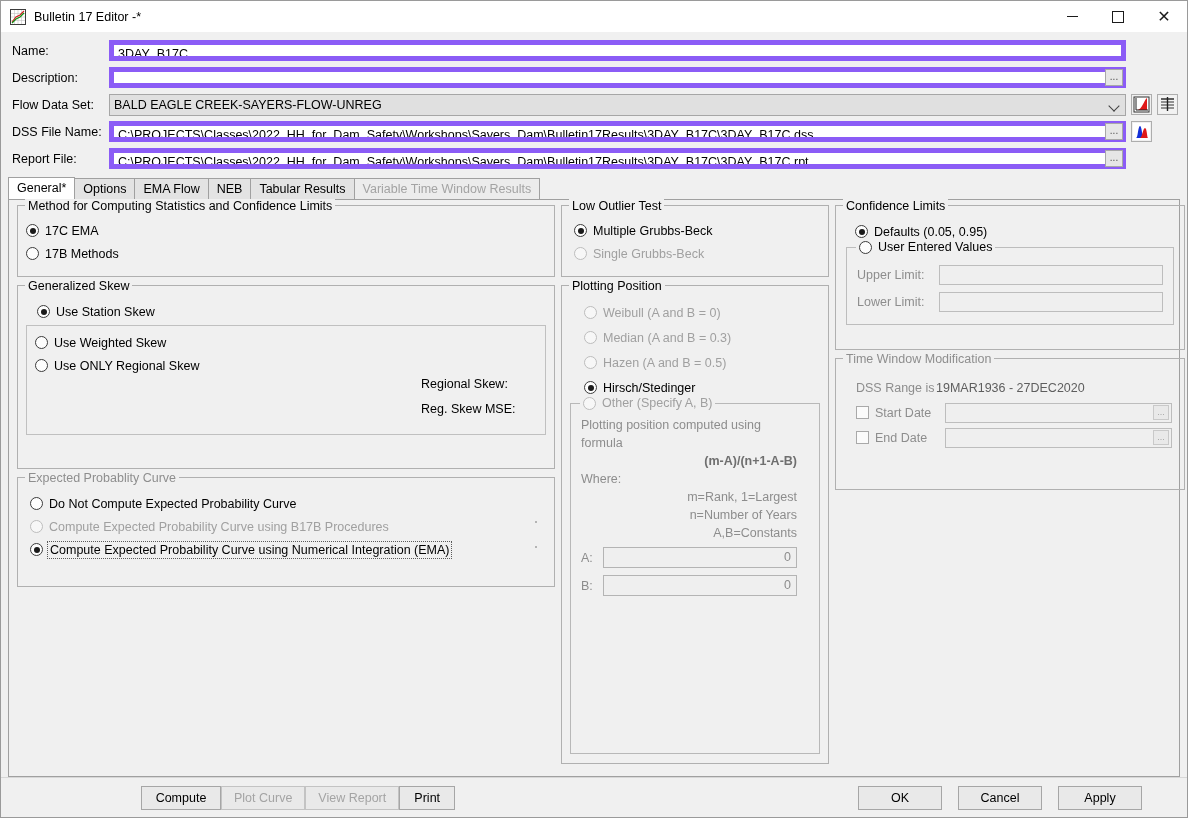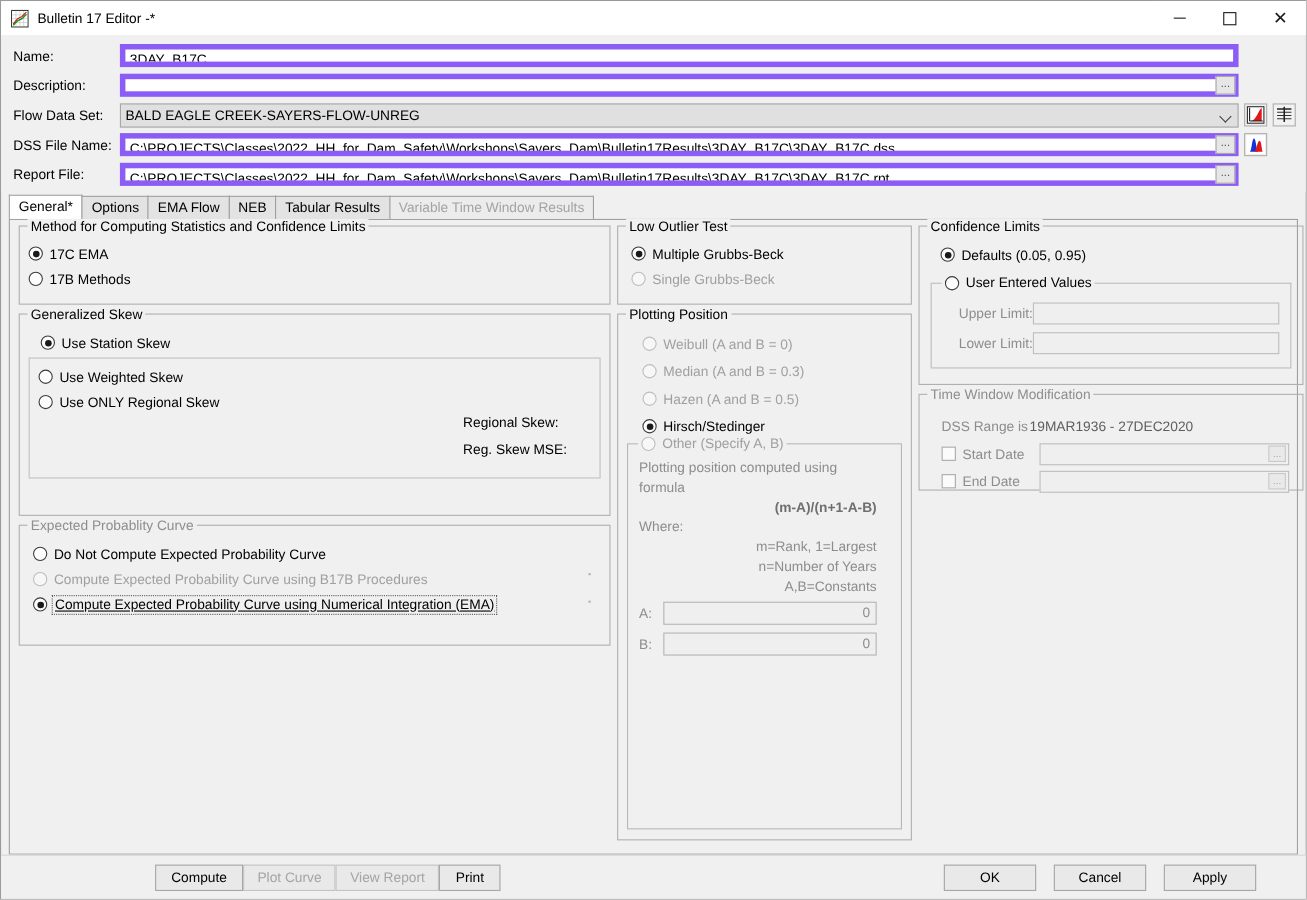--- a/index.html
+++ b/index.html
@@ -219,21 +219,21 @@
   .radio.checked::after {
     content:"";
     position:absolute; left:50%; top:50%;
     width:6px; height:6px; border-radius:50%;
     background:#1a1a1a;
     transform: translate(-50%,-50%);
   }
   .radio.dim { border-color:#bdbdbd; background:#f7f7f7; }
   .rlabel { color:#000; white-space:nowrap; }
   .rlabel.dim { color:#a0a0a0; }
-  .rlabel.focus { outline:1px dotted #5a5a5a; outline-offset:1px; padding:0 1px;text-decoration:underline;}
+  .rlabel.focus { outline:1px dotted #5a5a5a; outline-offset:1px; padding:0 1px;}
 
   .check {
     width: 13px; height: 13px;
     border: 1.3px solid #a9a9a9;
     background: #fbfbfb;
     flex: 0 0 13px;
     margin-right: 6px;
   }
 
   
@@ -274,24 +274,23 @@
   .ab-box {
     flex:1 1 auto; height:21px;
     border:1px solid #b4b4b4; background:#efefef;
     color:#8d8d8d; font-size:12.5px;
     text-align:right; padding:0 5px; line-height:19px;
   }
 
   
   .cl-sub {
     border:1px solid #bdbdbd;
-    margin-top:14px;
+    margin-top:4px;
     position:relative;
     padding: 13px 10px 9px 10px;
-    text-align: right;
   }
   .cl-sub-title {
     position:absolute; top:-8px; left:9px;
     background:#f0f0f0; padding:0 3px;
     display:flex; align-items:center;
   }
   .lim-row { display:flex; align-items:center; height:27px; }
   .lim-label { width:82px; flex:0 0 82px; color:#8d8d8d; font-size:12.5px;}
   .lim-box { flex:1 1 auto; height:20px; border:1px solid #bdbdbd; background:#efefef;}
 
@@ -577,21 +576,21 @@
             <div class="lim-label">Upper Limit:</div>
             <div class="lim-box"></div>
           </div>
           <div class="lim-row">
             <div class="lim-label">Lower Limit:</div>
             <div class="lim-box"></div>
           </div>
         </div>
       </div>
 
-      <div class="group dim" style="height:88px; padding:16px 12px 10px 10px;">
+      <div class="group dim" style="height:132px; padding:16px 12px 10px 10px;">
         <div class="gtitle">Time Window Modification</div>
 
         <div class="tw-row">
           <div class="tw-lead">DSS Range is</div>
           <div class="tw-val">19MAR1936 - 27DEC2020</div>
         </div>
 
         <div class="tw-row">
           <span class="check" style="margin-left:10px;"></span>
           <span class="tw-check-label">Start Date</span>

